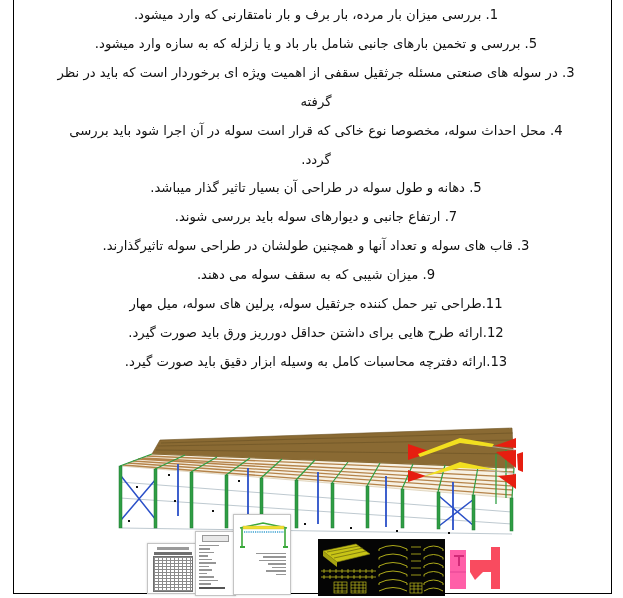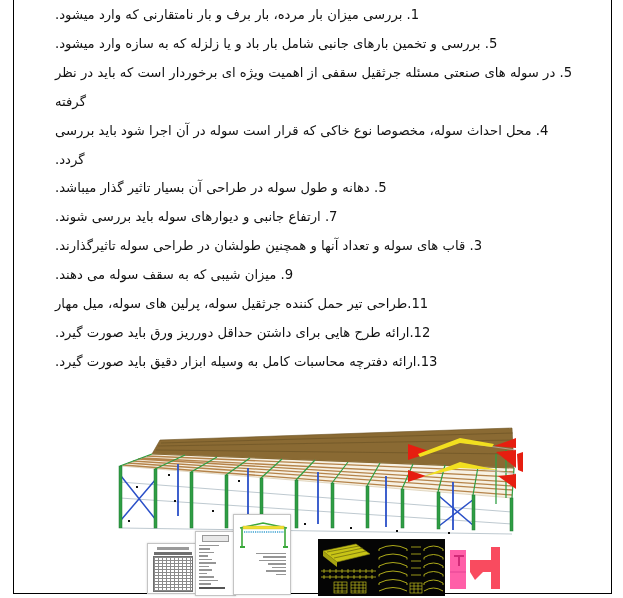--- a/index.html
+++ b/index.html
@@ -8,21 +8,21 @@
     font-family:"DejaVu Sans", sans-serif;color:#111;overflow:hidden;
   }
   
   .page-border{
     position:absolute;left:13px;top:-3px;right:11px;bottom:4px;
     border:1.6px solid #000;border-top:none;pointer-events:none;
   }
   
   .doc-list{
     position:absolute;left:13px;right:12px;top:0;
-    padding:1px 34px 16px 42px;direction:rtl;text-align:left;
+    padding:1px 34px 16px 42px;direction:rtl;text-align:center;
     font-size:13.2px;
   }
   .li{line-height:28.9px;white-space:normal;}
   .li.cont{padding-right:18px;}
   
   .collage{position:absolute;left:0;top:418px;width:623px;height:180px;}
   .fig{position:absolute;}
   .structure{left:108px;top:6px;z-index:1;}
   .moments{left:398px;top:8px;z-index:2;}
   .mini-page{
@@ -50,21 +50,21 @@
 </style>
 </head>
 <body>
 
 <div>
   <div class="page-border"></div>
 
   <div class="doc-list">
     <div class="li">1. بررسی میزان بار مرده، بار برف و بار نامتقارنی که وارد میشود.</div>
     <div class="li">5. بررسی و تخمین بارهای جانبی شامل بار باد و یا زلزله که به سازه وارد میشود.</div>
-    <div class="li">5. در سوله های صنعتی مسئله جرثقیل سقفی از اهمیت ویژه ای برخوردار است که باید در نظر گرفته</div>
+    <div class="li">3. در سوله های صنعتی مسئله جرثقیل سقفی از اهمیت ویژه ای برخوردار است که باید در نظر گرفته</div>
     <div class="li">4. محل احداث سوله، مخصوصا نوع خاکی که قرار است سوله در آن اجرا شود باید بررسی گردد.</div>
     <div class="li">5. دهانه و طول سوله در طراحی آن بسیار تاثیر گذار میباشد.</div>
     <div class="li">7. ارتفاع جانبی و دیوارهای سوله باید بررسی شوند.</div>
     <div class="li">3. قاب های سوله و تعداد آنها و همچنین طولشان در طراحی سوله تاثیرگذارند.</div>
     <div class="li">9. میزان شیبی که به سقف سوله می دهند.</div>
     <div class="li">11.طراحی تیر حمل کننده جرثقیل سوله، پرلین های سوله، میل مهار</div>
     <div class="li">12.ارائه طرح هایی برای داشتن حداقل دورریز ورق باید صورت گیرد.</div>
     <div class="li">13.ارائه دفترچه محاسبات کامل به وسیله ابزار دقیق باید صورت گیرد.</div>
   </div>
 

